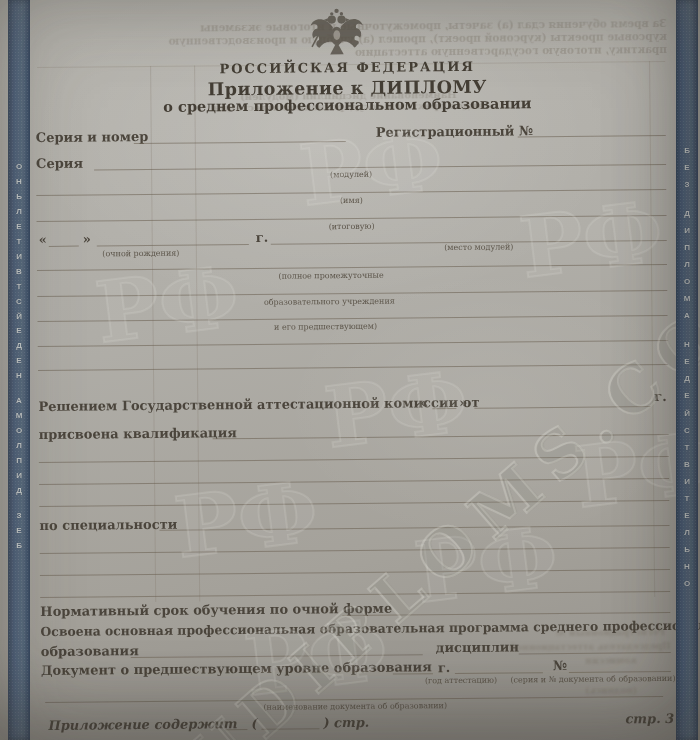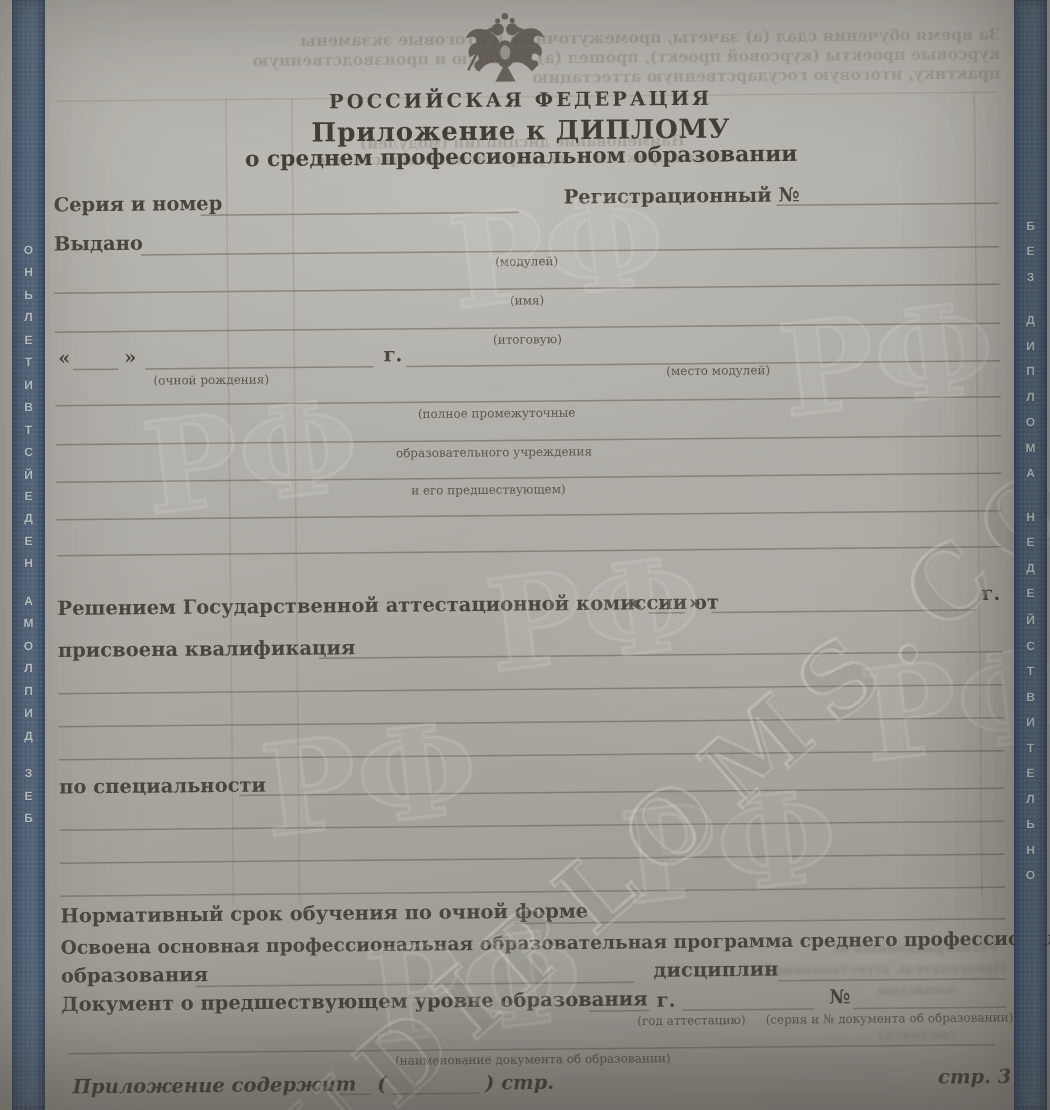--- a/index.html
+++ b/index.html
@@ -94,21 +94,21 @@
 
     <div class="hd" style="top:60px;font-size:13px;letter-spacing:2px">РОССИЙСКАЯ ФЕДЕРАЦИЯ</div>
     <div class="hd" style="top:78px;font-size:17.5px;letter-spacing:.5px">Приложение к ДИПЛОМУ</div>
     <div class="hd" style="top:96px;font-size:14.5px">о среднем профессиональном образовании</div>
 
     <span class="lab" style="left:38px;top:127px">Серия и номер</span>
     <div class="line" style="left:136px;top:141px;width:212px"></div>
     <span class="lab" style="left:378px;top:125px">Регистрационный №</span>
     <div class="line" style="left:520px;top:138px;width:148px"></div>
 
-    <span class="lab" style="left:38px;top:153px">Выдано</span>
+    <span class="lab" style="left:38px;top:153px">Серия</span>
     <div class="line" style="left:96px;top:167px;width:572px"></div>
     <span class="hint" style="left:353px;top:170px">(модулей)</span>
     <div class="line" style="left:38px;top:192px;width:630px"></div>
     <span class="hint" style="left:353px;top:196px">(имя)</span>
     <div class="line" style="left:38px;top:218px;width:630px"></div>
     <span class="hint" style="left:353px;top:222px">(итоговую)</span>
 
     <span class="lab" style="left:40px;top:229px">«</span>
     <div class="line" style="left:50px;top:243px;width:30px"></div>
     <span class="lab" style="left:84px;top:229px">»</span>

